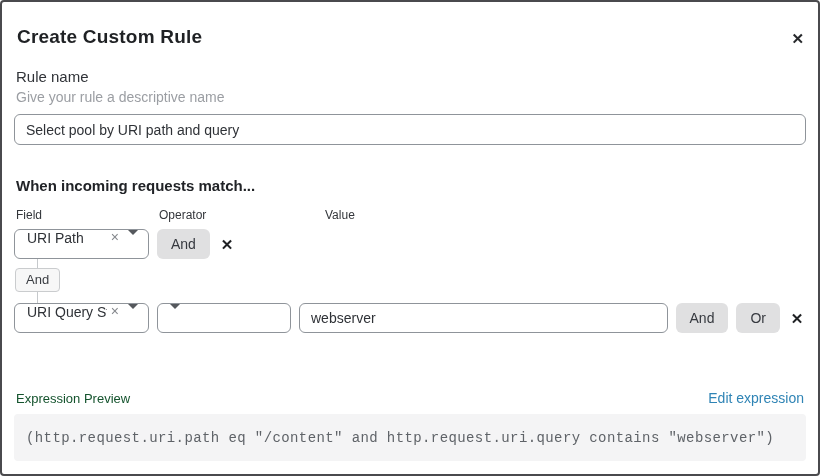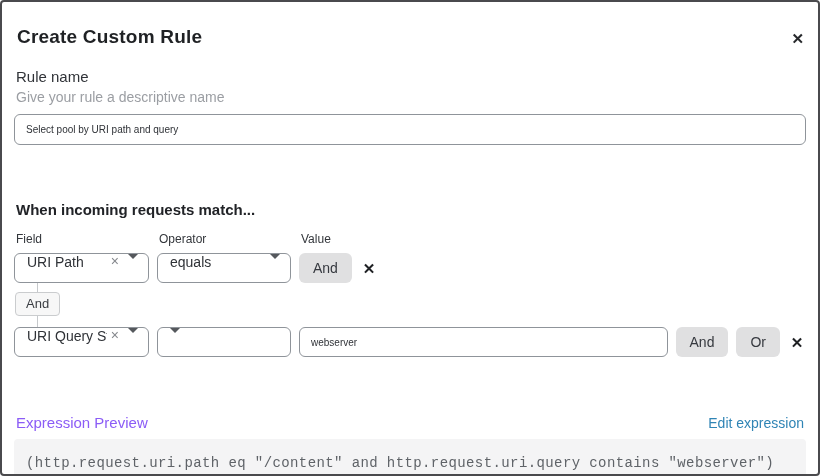--- a/index.html
+++ b/index.html
@@ -24,29 +24,29 @@
     font-size: 15px; font-weight: 700; color: #27292c;
     cursor: pointer; line-height: 1; padding: 4px 2px; margin-top: 1px;
   }
   
   .section-label { font-size: 15px; font-weight: 500; color: #303338; margin-top: 18px; padding-left: 2px; }
   .hint { font-size: 14px; color: #9b9ea3; margin-top: 4px; padding-left: 2px; }
   .text-input {
     width: 100%; height: 31px; margin-top: 9px;
     border: 1px solid #8f949a; border-radius: 6px;
     font-family: "Liberation Sans", sans-serif;
-    font-size: 10px; color: #2f3237; padding: 0 11px;
+    font-size: 14px; color: #2f3237; padding: 0 11px;
     background: #fff; outline: none; display: block;
   }
   
-  .match-heading { font-size: 15px; font-weight: 700; color: #212327; margin-top: 56px; padding-left: 2px; }
+  .match-heading { font-size: 15px; font-weight: 700; color: #212327; margin-top: 32px; padding-left: 2px; }
   .col-labels { display: flex; gap: 8px; margin-top: 14px; font-size: 12px; color: #33363b; padding-left: 2px; }
   .col-field { width: 135px; }
   .col-operator { width: 134px; }
-  .col-value { flex: 1; }
+  .col-value { flex: 1; margin-left: 24px; }
   .cond-row { display: flex; gap: 8px; margin-top: 7px; align-items: center; height: 30px; }
   .select {
     height: 30px; border: 1px solid #8f949a; border-radius: 6px;
     display: flex; align-items: flex-start; background: #fff;
     padding: 0 10px 0 12px; cursor: pointer; overflow: hidden;
   }
   .select.field { width: 135px; }
   .select.operator { width: 134px; }
   .select-text { font-size: 14px; color: #2f3237; white-space: nowrap; overflow: hidden; flex: 1; }
   .clear-x { font-size: 14px; color: #84878c; margin: 0 9px 0 4px; line-height: 1; cursor: pointer; }
@@ -70,21 +70,21 @@
   .connector { }
   .vline { display: block; width: 1px; height: 9px; background: #c6c9cc; margin-left: 23px; }
   .vline.bottom { height: 11px; }
   .and-badge {
     display: inline-block; height: 24px; line-height: 22px; padding: 0 10px;
     background: #f7f7f7; border: 1px solid #caccce; border-radius: 4px;
     font-size: 13px; color: #3a3d42; margin-left: 1px;
   }
   
   .expr-head { display: flex; justify-content: space-between; align-items: baseline; margin-top: 57px; padding: 0 2px; }
-  .expr-label { font-size: 15px; color: #8b5cf6; }
+  .expr-label { font-size: 13px; color: #14532d; }
   .edit-link { font-size: 14px; color: #2f84b5; cursor: pointer; text-decoration: none; }
   .code-block {
     margin-top: 8px; height: 47px; background: #f4f4f5; border-radius: 4px;
     display: flex; align-items: center; padding: 0 12px;
     font-family: "Liberation Mono", monospace;
     font-size: 14px; letter-spacing: .4px; color: #5f6368;
     white-space: nowrap; overflow: hidden;
   }
 </style>
 </head>
@@ -108,24 +108,20 @@
     <div class="col-operator">Operator</div>
     <div class="col-value">Value</div>
   </div>
 
   <div class="cond-row">
     <div class="select field">
       <span class="select-text">URI Path</span>
       <span class="clear-x">×</span>
       <span class="caret"></span>
     </div>
-    <div class="select operator">
-      <span class="select-text">equals</span>
-      <span class="caret"></span>
-    </div>
     <button class="logic-btn">And</button>
     <span class="remove-x">✕</span>
   </div>
 
   <div class="connector">
     <span class="vline"></span>
     <span class="and-badge">And</span>
     <span class="vline bottom"></span>
   </div>
 

